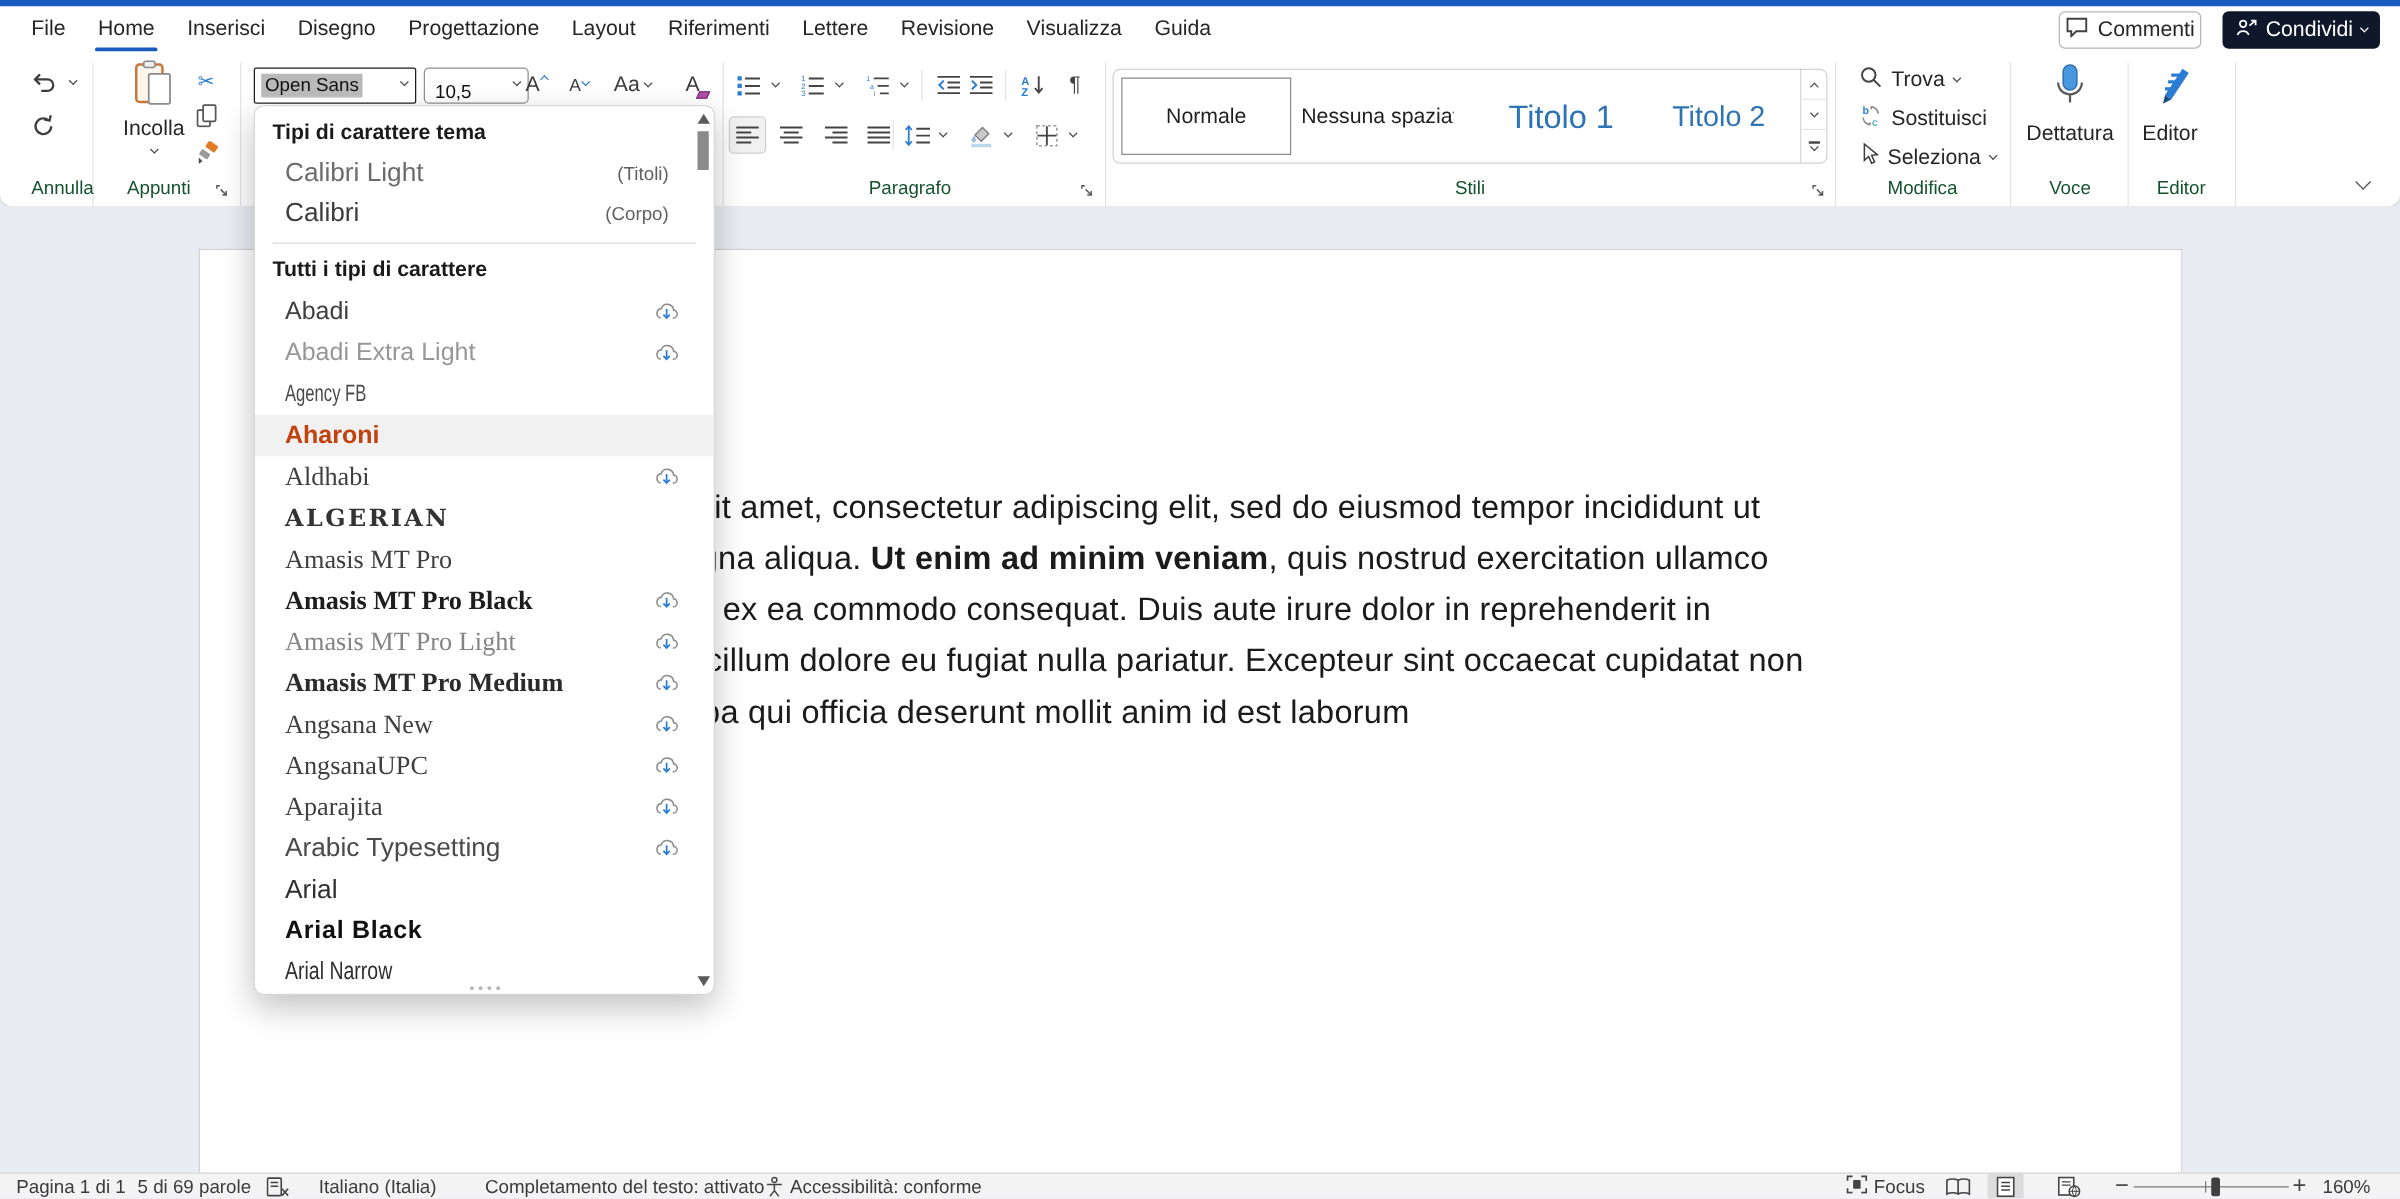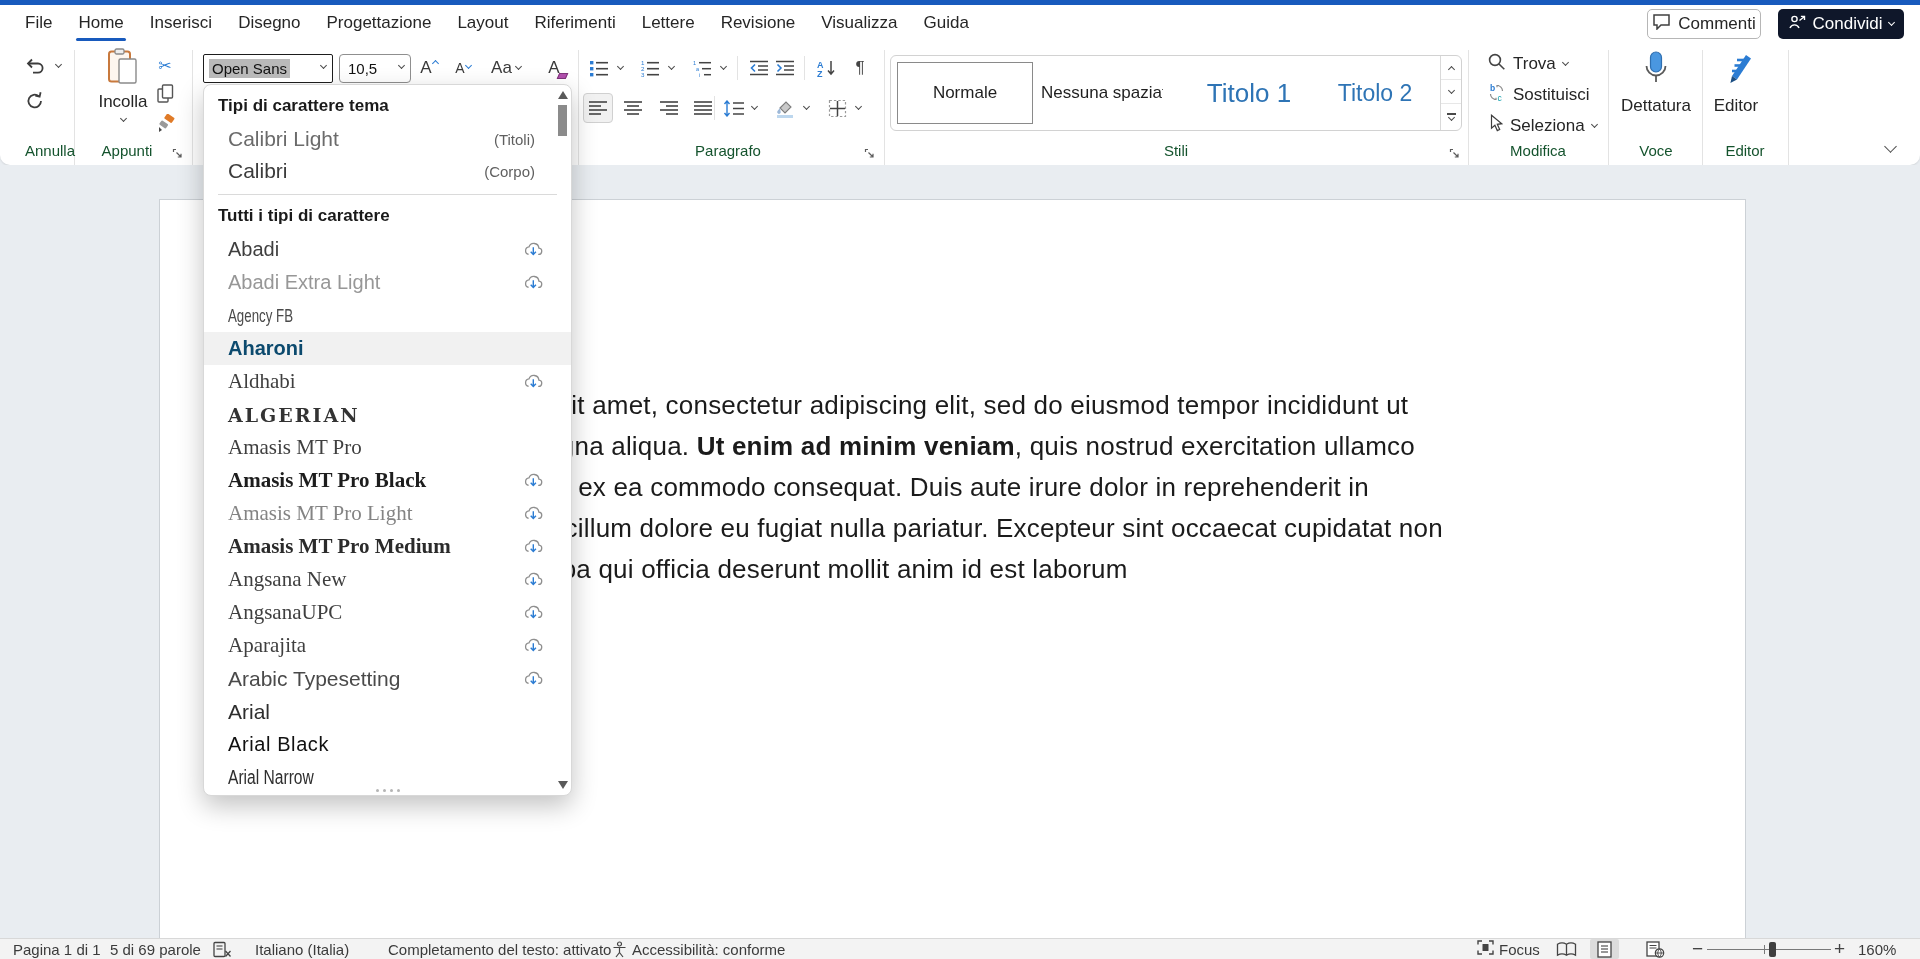--- a/index.html
+++ b/index.html
@@ -39,22 +39,22 @@
 
   
   .bigbtn{position:absolute;display:flex;flex-direction:column;align-items:center}
   .bigbtn .blabel{font-size:17px;color:#262626;margin-top:2px}
 
   
   .fontcombo{position:absolute;left:203px;top:12px;width:130px;height:29px;border:1.8px solid #1d1d1d;border-radius:2px;
     background:#fff;display:flex;align-items:center;padding:0 18px 0 5px;z-index:60}
   .fontcombo .val{font-size:15px;color:#111;background:#b9b9b9;padding:1px 3px;white-space:nowrap}
   .fontcombo .cmbchev{position:absolute;right:6px;top:11px}
-  .sizecombo{position:absolute;left:339px;top:12px;width:72px;height:29px;border:1px solid #8f8f8f;border-radius:4px;
-    background:#fff;display:flex;align-items:center;padding:0 16px 0 8px}
+  .sizecombo{position:absolute;left:339px;top:12px;width:84px;height:29px;border:1px solid #8f8f8f;border-radius:4px;
+    background:#fff;display:flex;align-items:flex-end;padding:0 16px 0 8px}
   .sizecombo .val{font-size:15px;color:#111}
   .sizecombo .cmbchev{position:absolute;right:6px;top:11px}
   .fontsz{font-size:17px;color:#3b3b3b;font-weight:400}
   .cfA{font-size:17px;color:#3b3b3b}
   .cf-eraser{position:absolute;right:1px;bottom:3px;width:9px;height:6px;background:#b24fae;border:1px solid #7d3579;transform:skewX(-24deg)}
 
   
   .gallery{position:absolute;left:890px;top:13px;width:572px;height:76px;border:1px solid #d2d2d2;border-radius:6px;background:#fff}
   .gcard{position:absolute;top:6px;height:62px;display:flex;align-items:center;justify-content:center;overflow:hidden;white-space:nowrap}
   .gcard.selc{border:1.4px solid #8a8a8a;background:#fff}
@@ -98,29 +98,29 @@
   .fdsb .arr.up{top:3px;border-bottom:8px solid #5a5a5a}
   .fdsb .arr.dn{bottom:3px;border-top:8px solid #5a5a5a}
   .fdsb .thumb{position:absolute;left:1px;top:17px;width:9px;height:31px;background:#8b8b8b}
 
   
   .f-calibri-light{font-size:21px;color:#6b6b6b}
   .f-calibri{font-size:21px;color:#3c3c3c}
   .f-sans{font-size:20px;color:#3f3f3f}
   .f-sans-light{font-size:20px;color:#979797}
   .f-condensed{font-size:19px;color:#4a4a4a;transform:scaleX(.70)}
-  .f-sans-bold{font-size:20px;color:#0c4a6e;font-weight:700}
+  .f-sans-bold{font-size:20px;color:#c2410c;font-weight:700}
   .f-serif{font-family:"Liberation Serif",serif;font-size:21px;color:#3f3f3f}
   .f-algerian{font-family:"DejaVu Serif",serif;font-size:19px;color:#333;font-weight:700;letter-spacing:2px}
   .f-serif-black{font-family:"Liberation Serif",serif;font-size:21px;color:#1d1d1d;font-weight:900}
   .f-serif-light{font-family:"Liberation Serif",serif;font-size:21px;color:#848484}
   .f-serif-medium{font-family:"Liberation Serif",serif;font-size:21px;color:#2b2b2b;font-weight:600}
   .f-serif-small{font-family:Liberation Sans, sans-serif;font-size:21px;color:#4a4a4a}
   .f-arial{font-size:21px;color:#2e2e2e}
-  .f-arial-black{font-size:20px;color:#111;font-weight:400;letter-spacing:.6px}
+  .f-arial-black{font-size:20px;color:#111;font-weight:700;letter-spacing:.6px}
   .f-arial-narrow{font-size:20px;color:#2e2e2e;transform:scaleX(.78)}
 
   
   .statusbar{position:absolute;left:0;right:0;bottom:0;height:21px;background:#f3f3f3;border-top:1px solid #d8d8d8;
     font-size:15px;color:#3b3b3b}
   .sbi{position:absolute;top:0;height:20px;display:flex;align-items:center;white-space:nowrap}
   .sb-viewsel{background:#dcdcdc;border-radius:2px;padding:0 7px;height:20px;display:flex;align-items:center}
   .ztrack{position:absolute;left:1707px;top:10px;width:124px;height:1px;background:#7a7a7a}
   .ztick{position:absolute;left:57px;top:-4px;width:1px;height:9px;background:#7a7a7a}
   .zthumb{position:absolute;left:62px;top:-7px;width:7px;height:15px;background:#3f3f3f;border-radius:2px}

